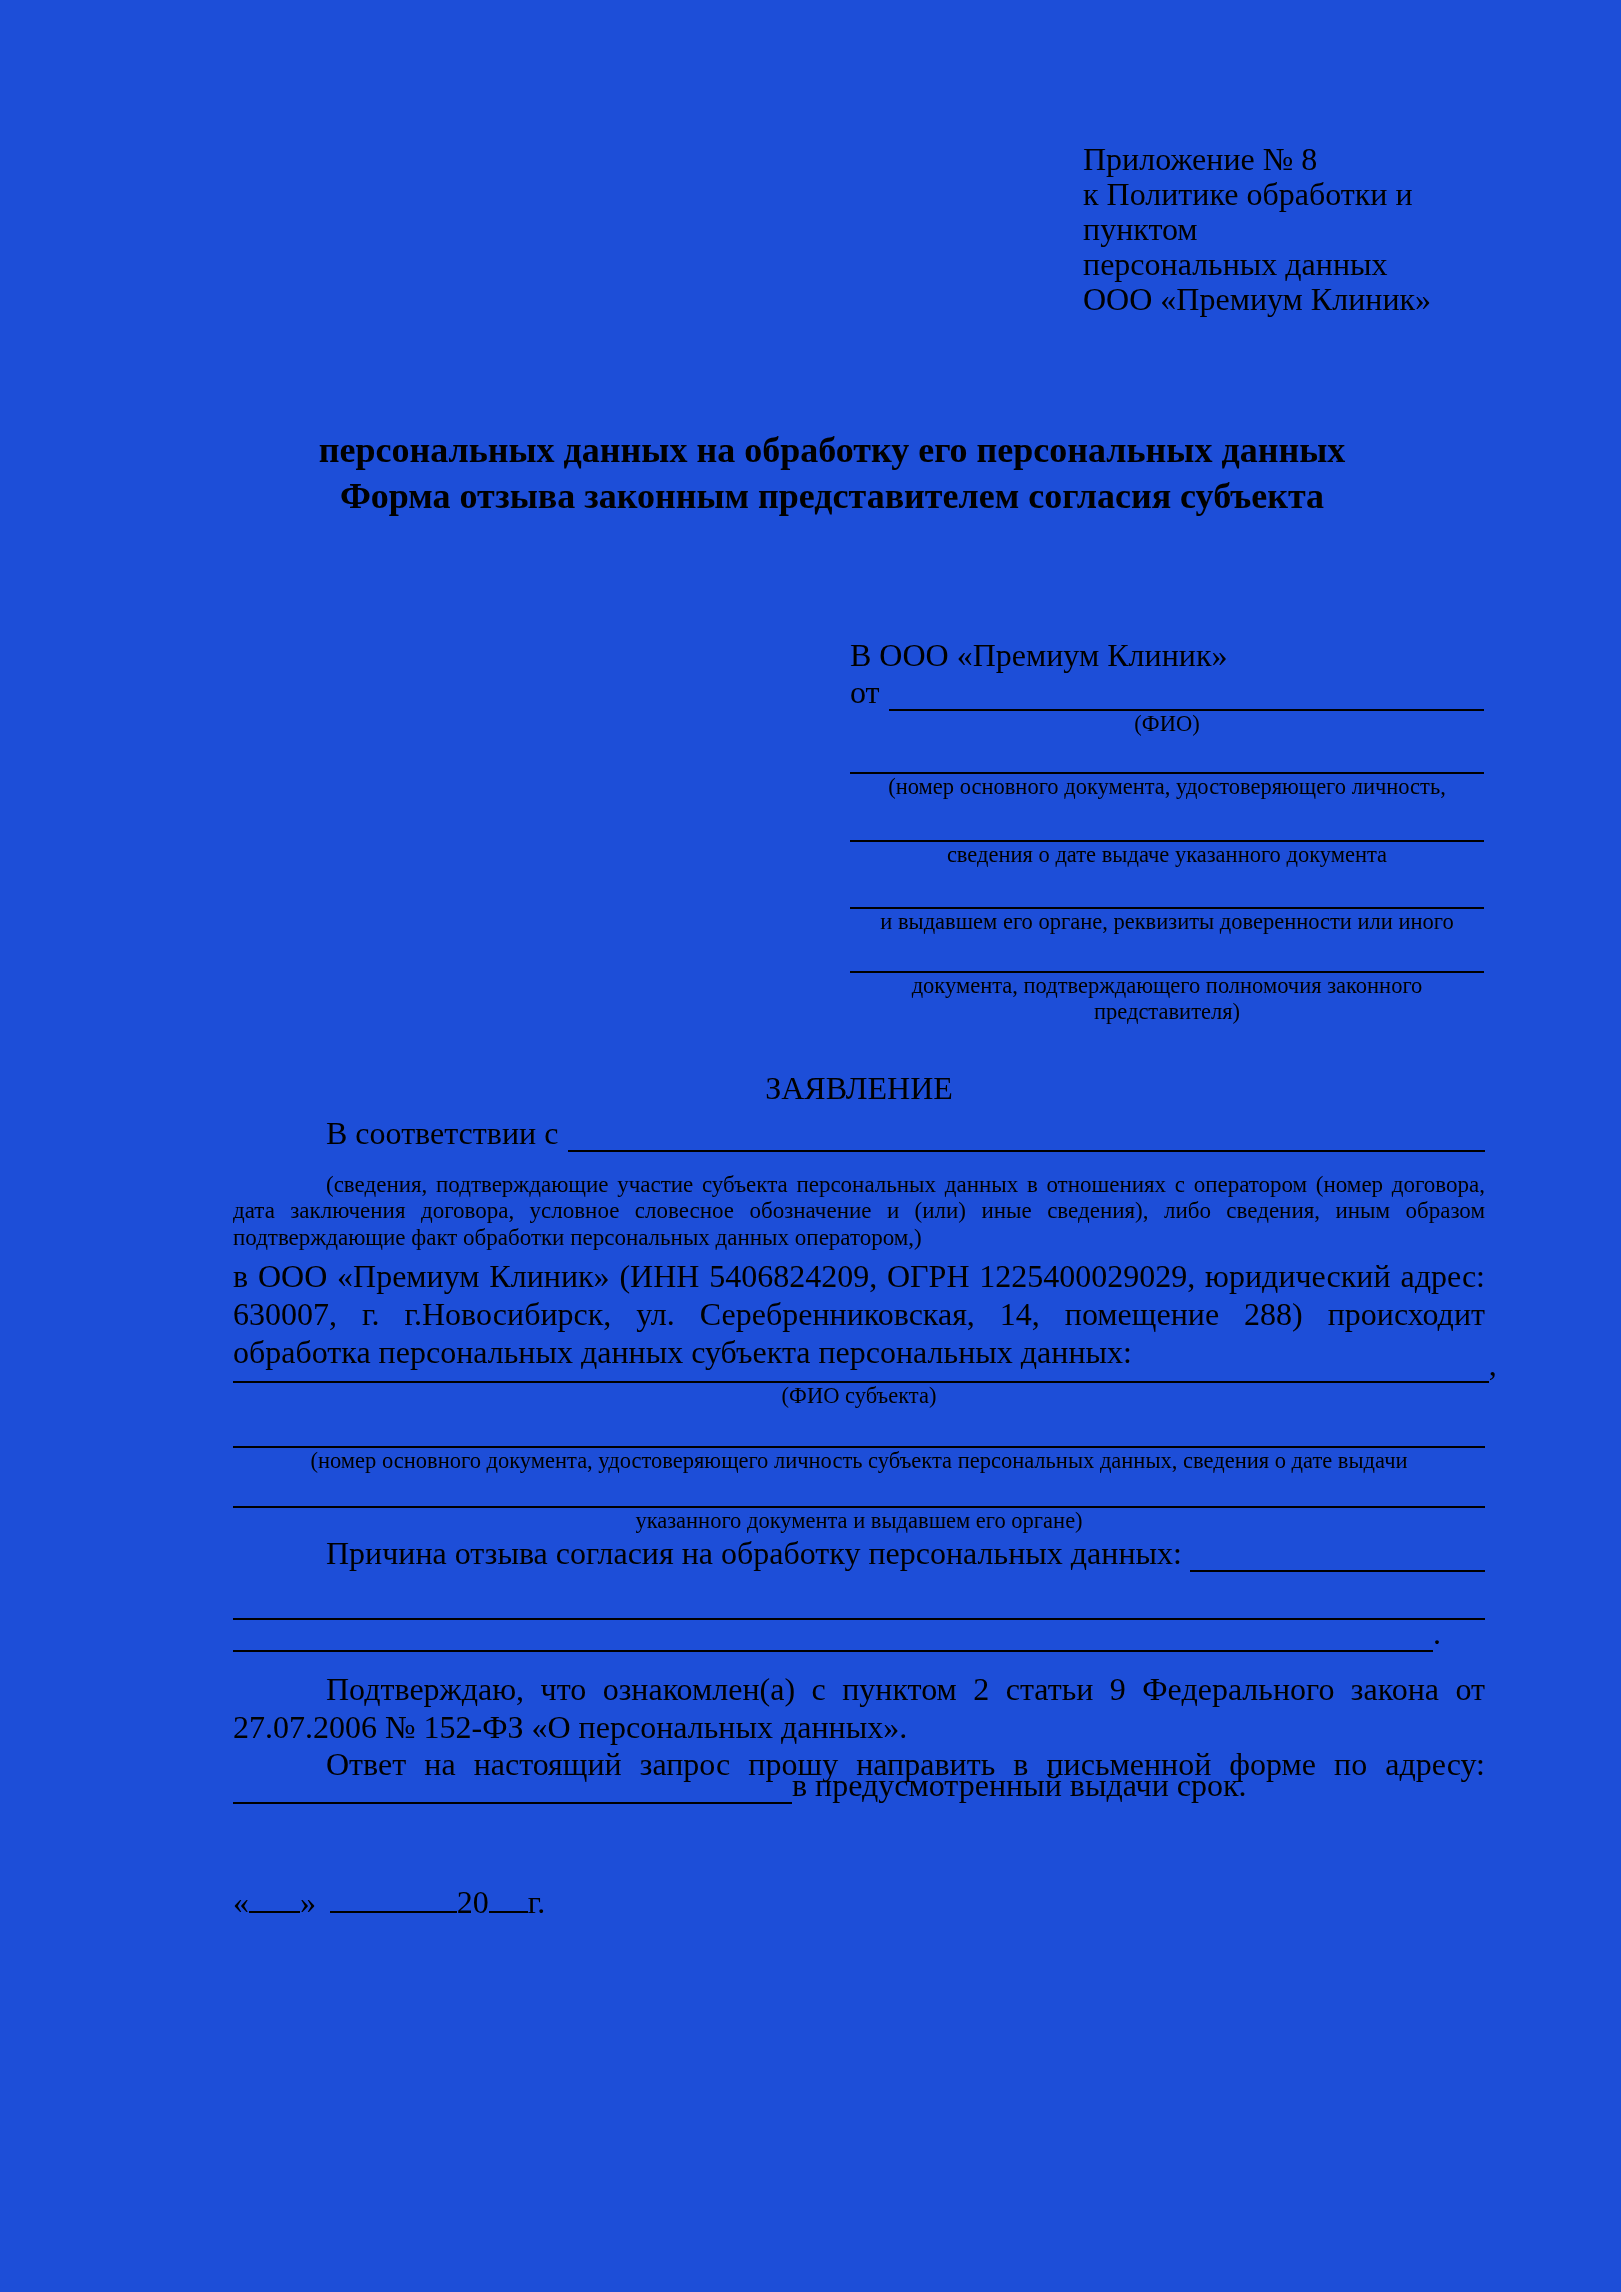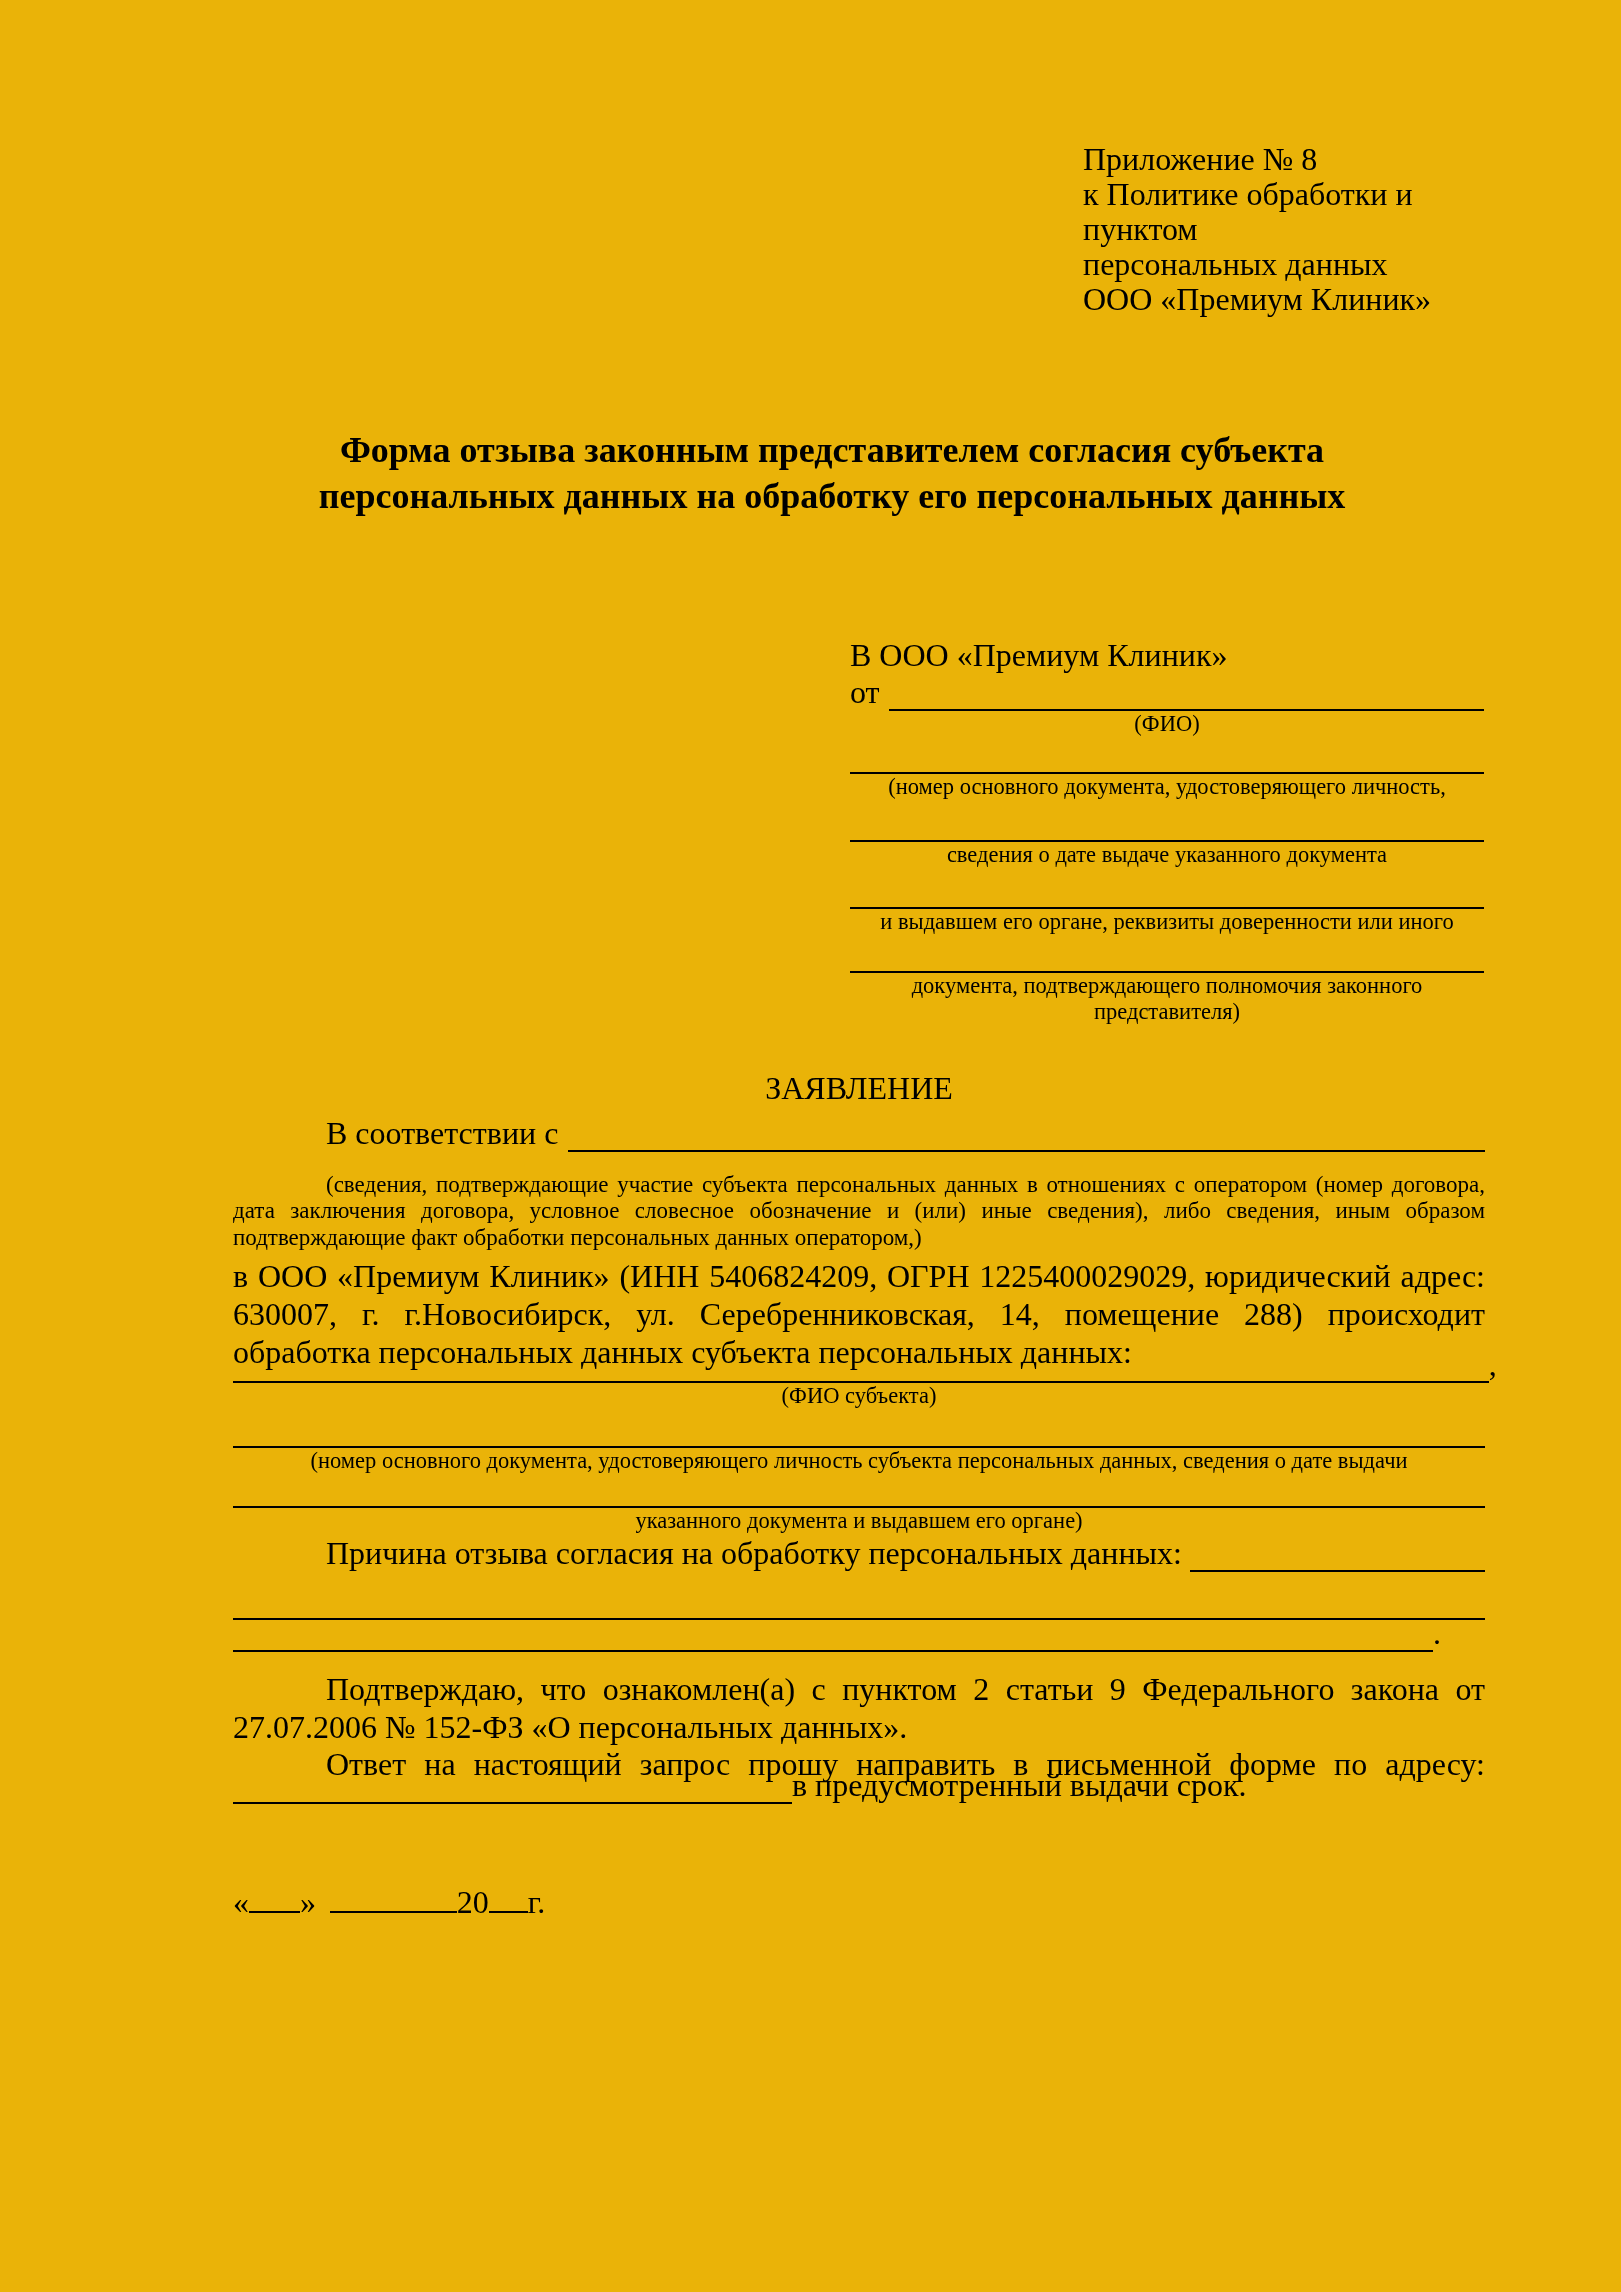--- a/index.html
+++ b/index.html
@@ -5,21 +5,21 @@
   * { margin:0; padding:0; box-sizing:border-box; }
   html,body { background:#ffffff; }
   body {
     width:1621px; height:2293px;
     font-family:"Liberation Serif","DejaVu Serif",serif;
     color:#000;
   }
   .page {
     position:relative;
     width:1621px; height:2293px;
-    background:#eab308;
+    background:#1d4ed8;
     padding:142px 136px 0 233px; 
     overflow:hidden;
   }
   
   .appendix { margin-left:850px; font-size:32px; line-height:35px; }
   
   .form-title {
     margin-top:110px; margin-left:-54px;
     text-align:center; font-weight:bold;
     font-size:36px; line-height:46px;
@@ -73,22 +73,22 @@
 <div class="page">
 
   <div class="appendix">
     <div>Приложение № 8</div>
     <div>к Политике обработки и пунктом</div>
     <div>персональных данных</div>
     <div>ООО «Премиум Клиник»</div>
   </div>
 
   <div class="form-title">
+    <div>персональных данных на обработку его персональных данных</div>
     <div>Форма отзыва законным представителем согласия субъекта</div>
-    <div>персональных данных на обработку его персональных данных</div>
   </div>
 
   <div class="addressee">
     <div>В ООО «Премиум Клиник»</div>
     <div class="flexrow">
       <span class="from-label">от</span>
       <span class="fill"></span>
     </div>
     <div class="cap">(ФИО)</div>
     <div class="pad-blank pb1"></div>

